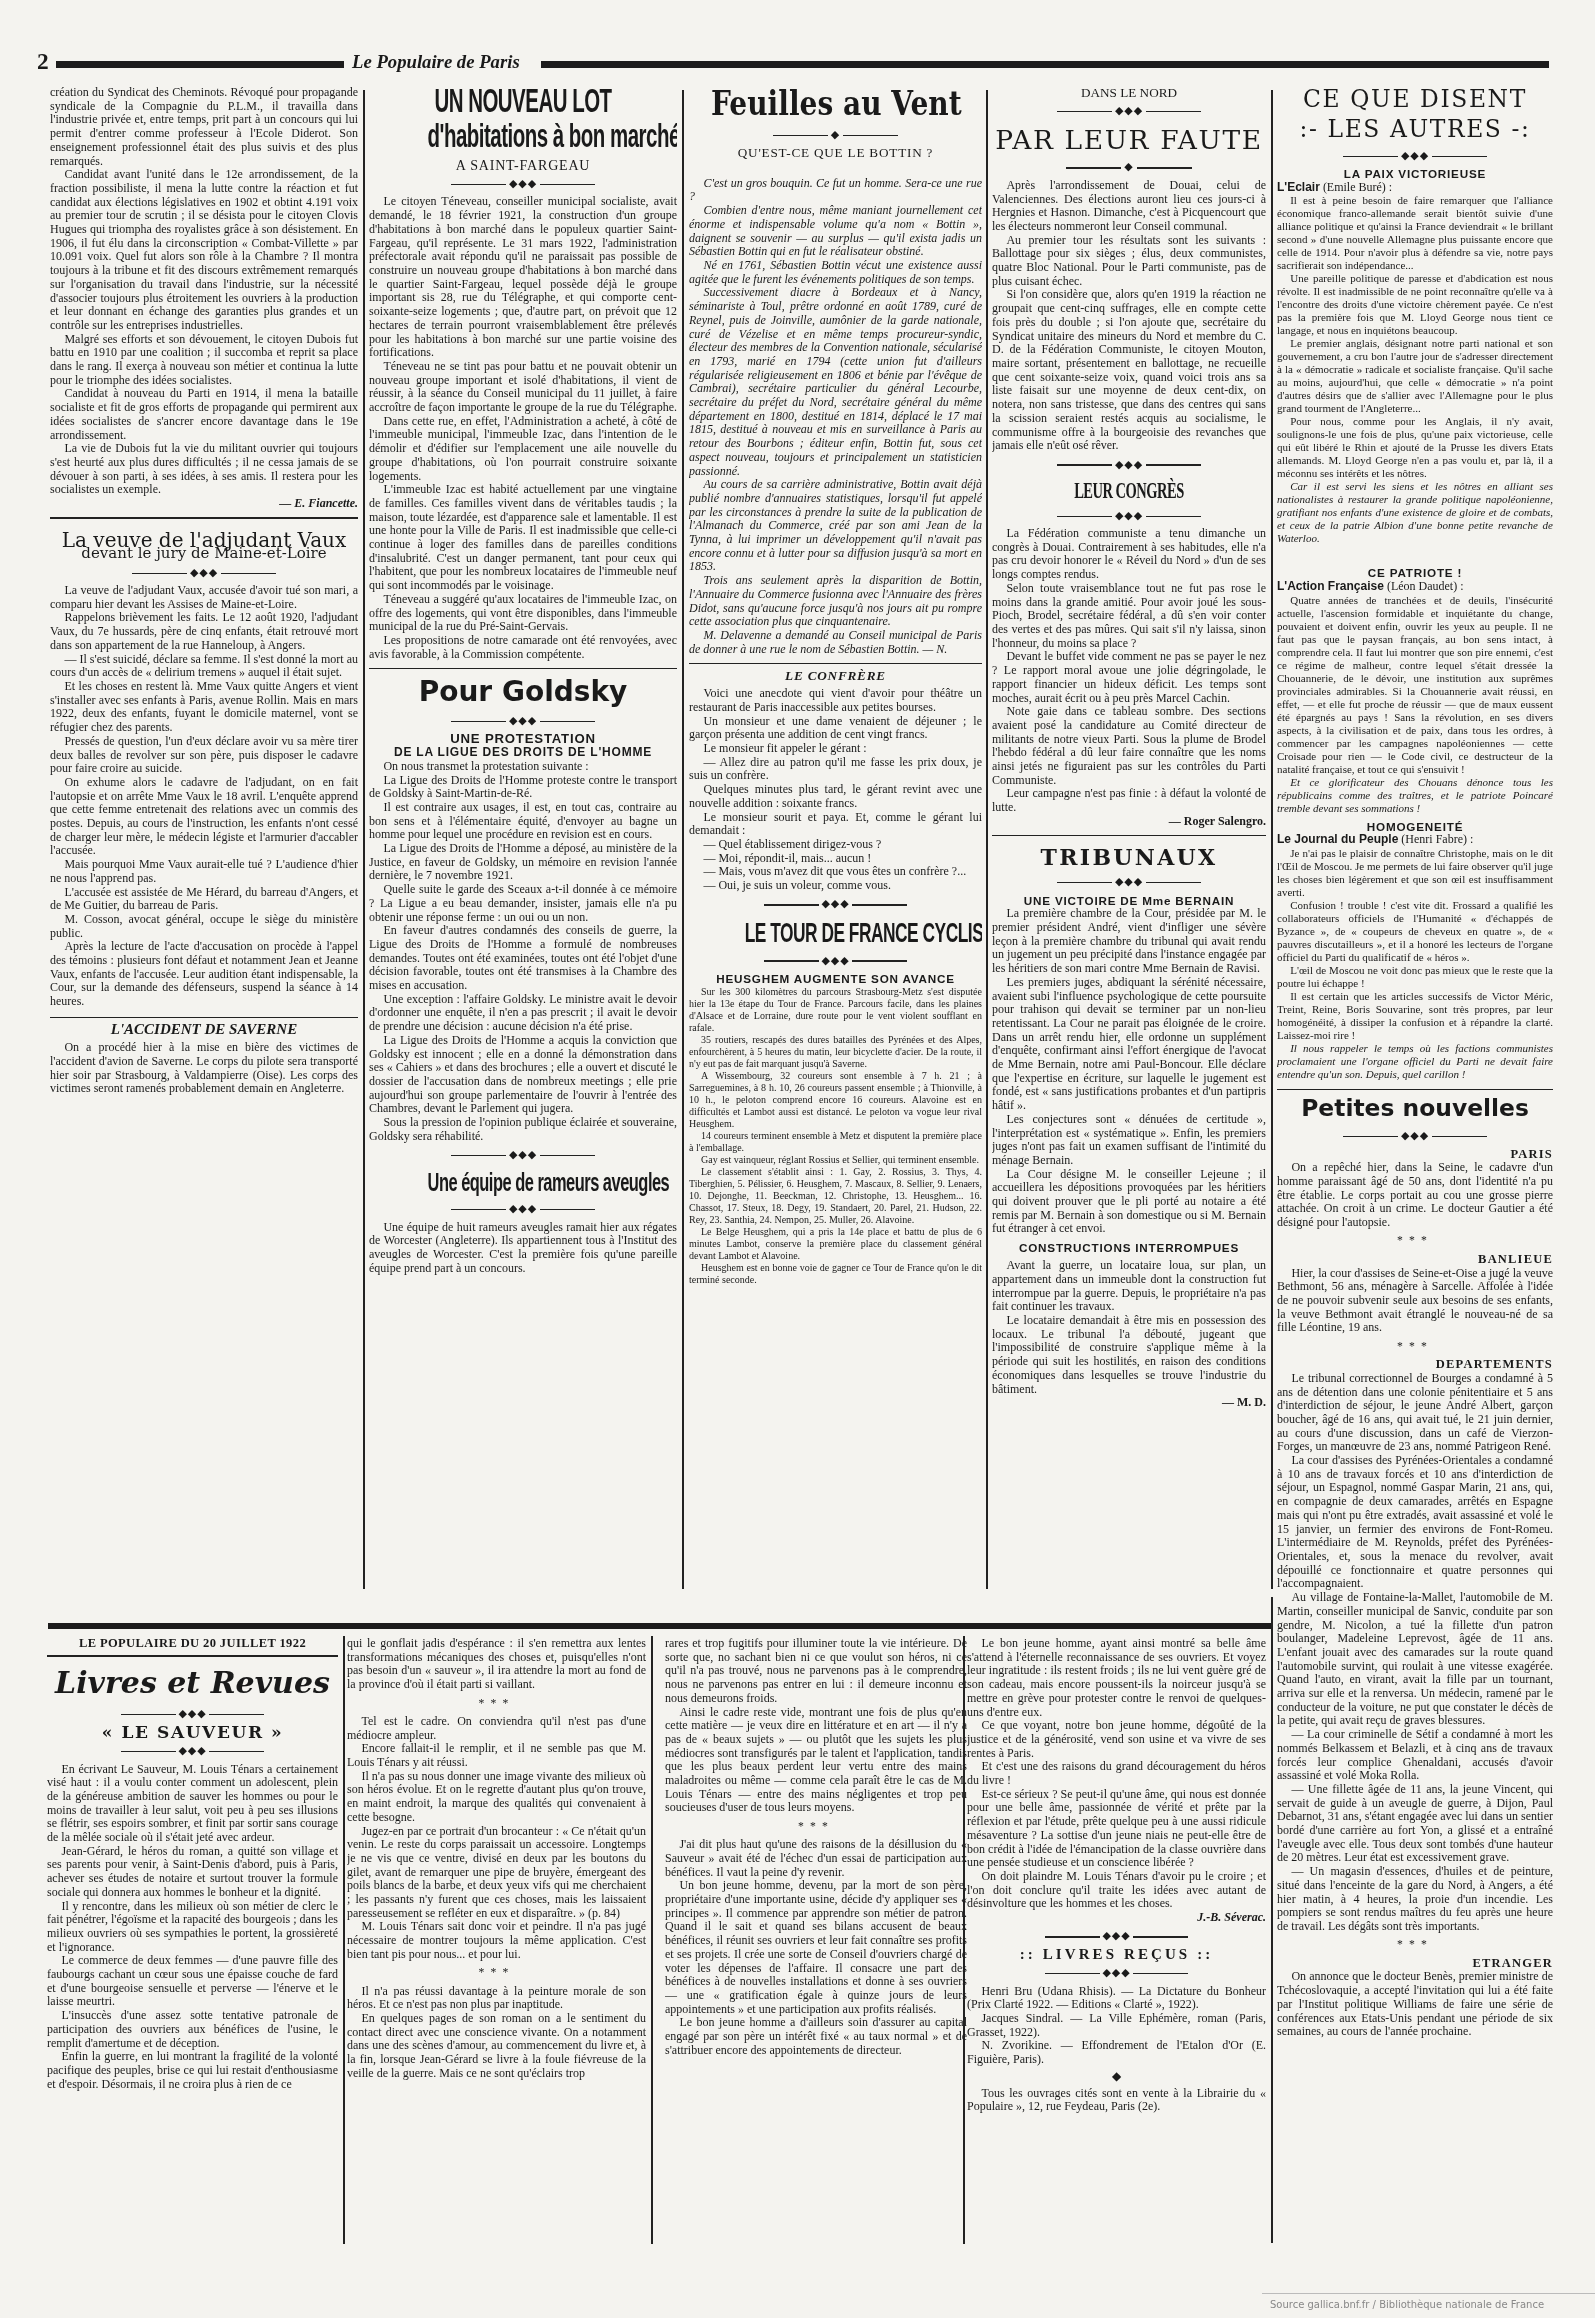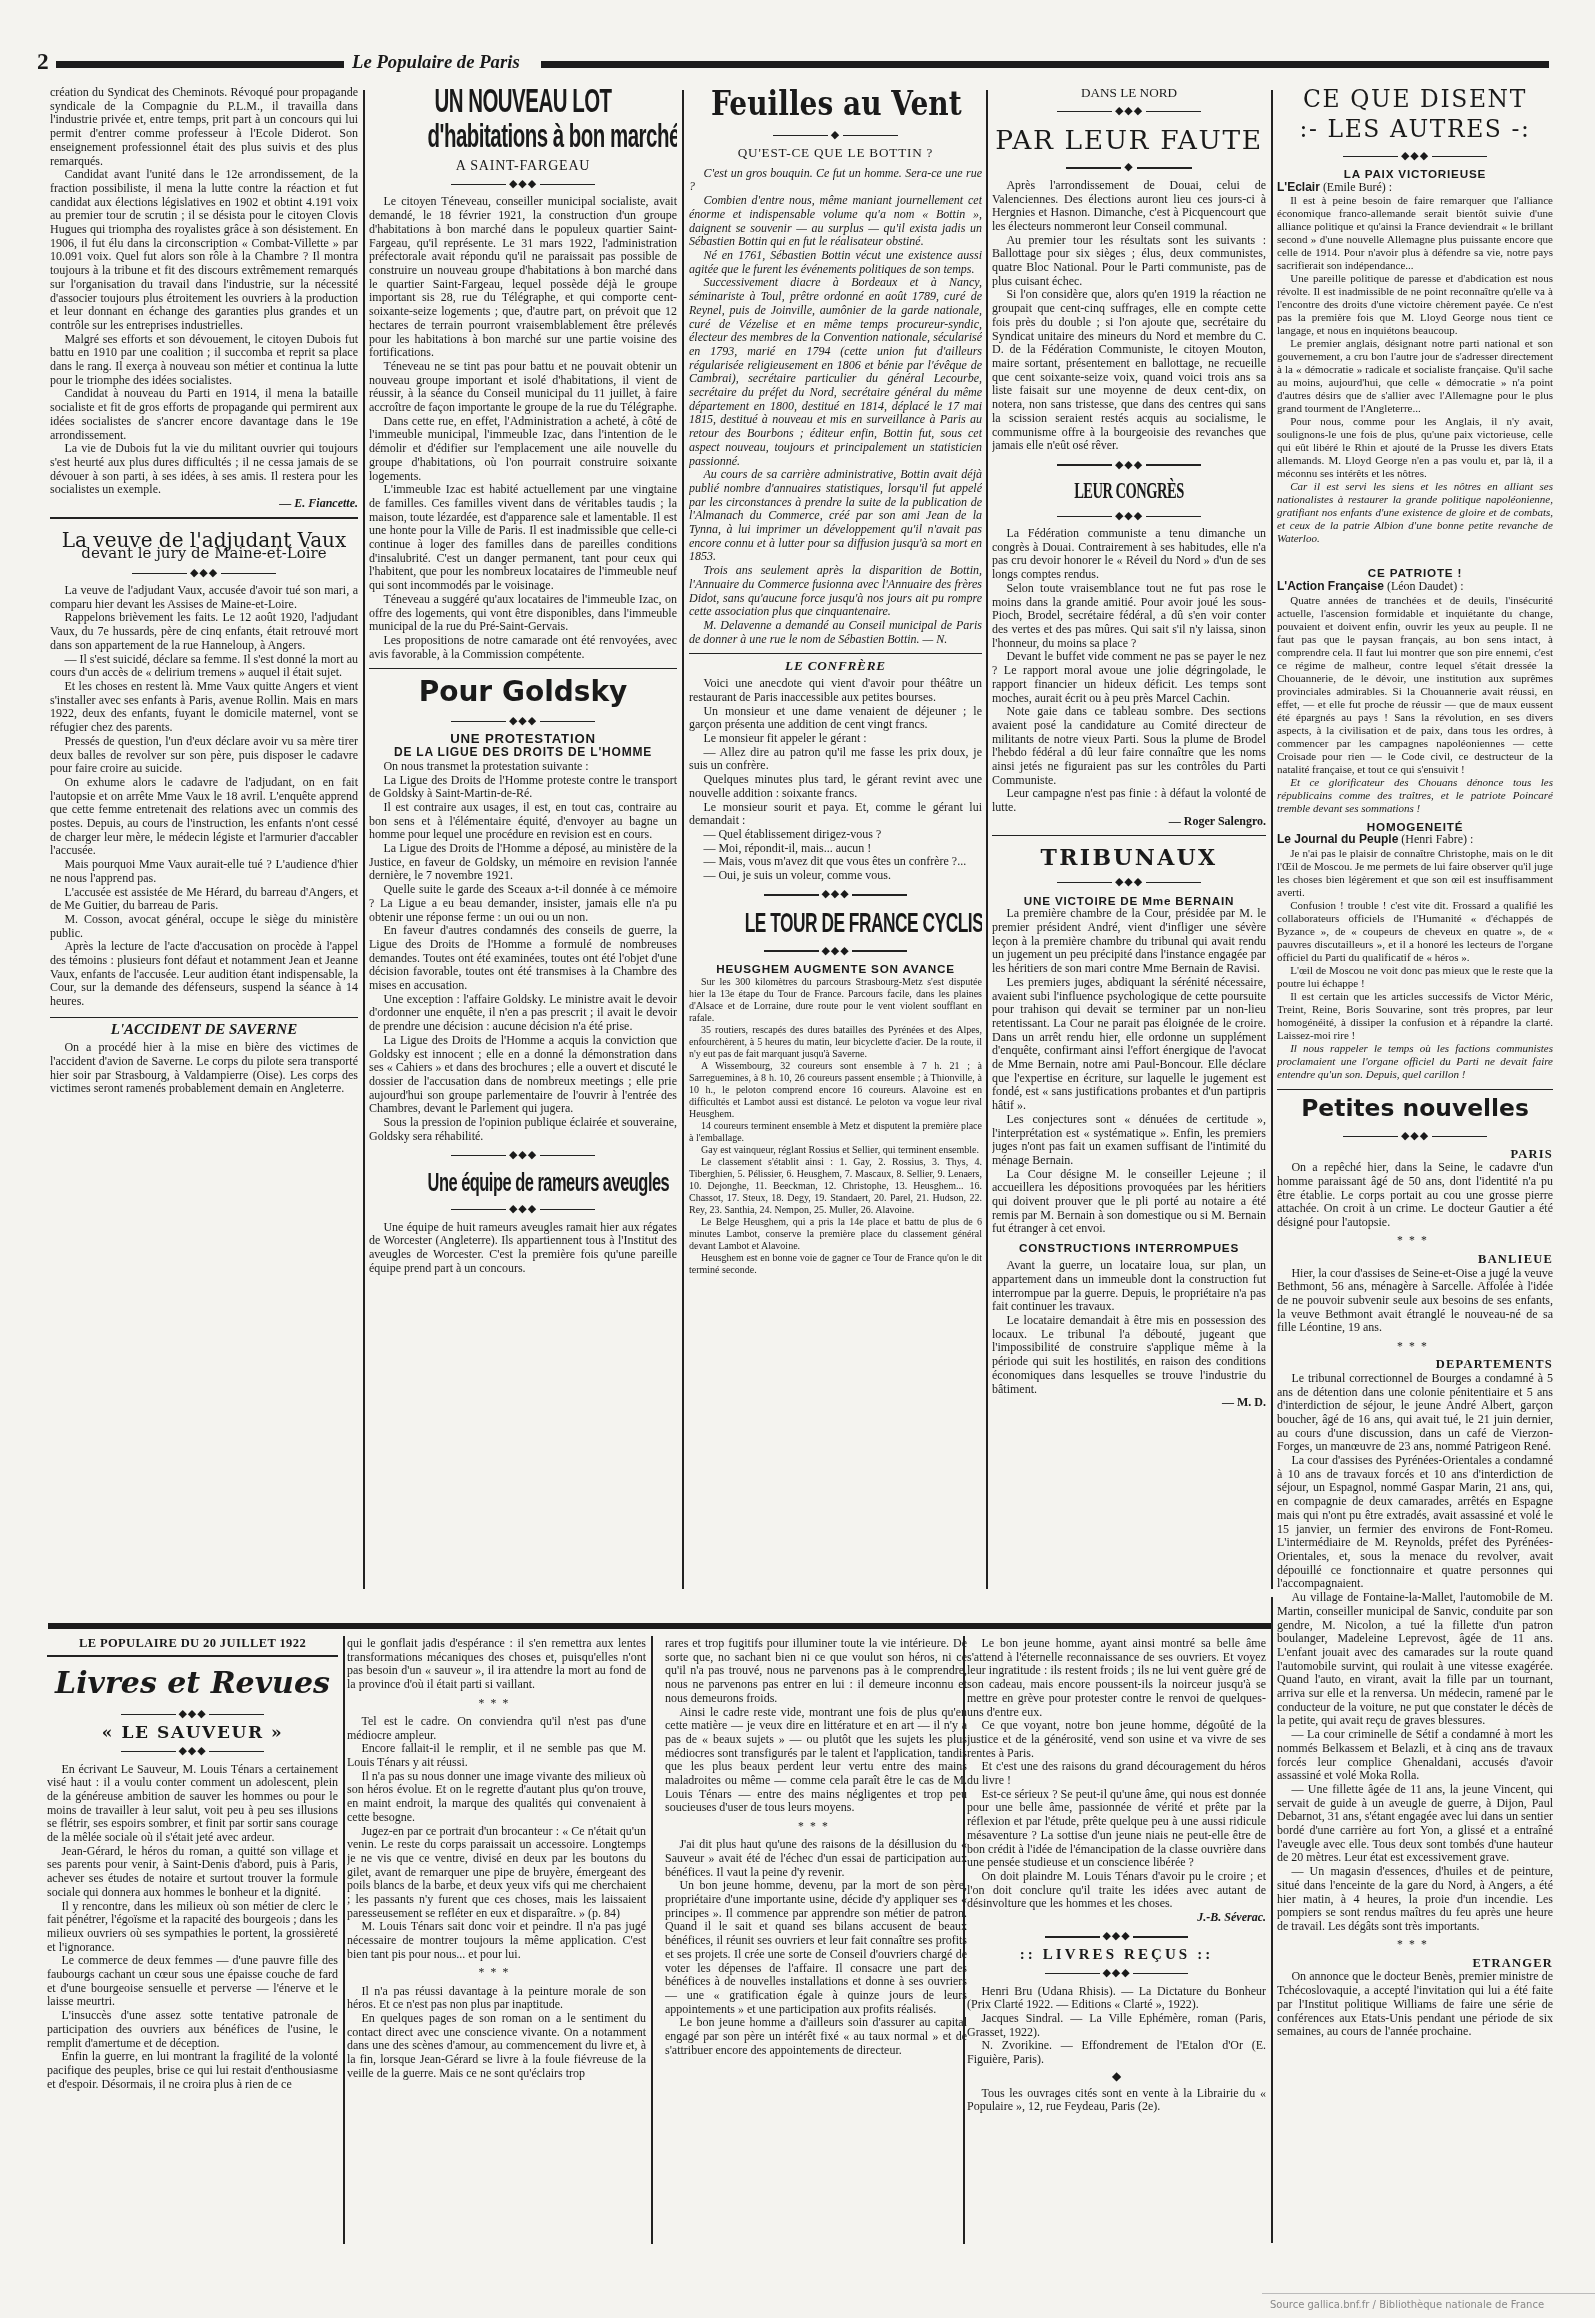--- a/index.html
+++ b/index.html
@@ -96,21 +96,21 @@
   <p>Sous la pression de l'opinion publique éclairée et souveraine, Goldsky sera réhabilité.</p>
   <div class="orn">◆◆◆</div>
   <div class="h-cond" style="font-size:26.5px; line-height:31px;">Une équipe de rameurs aveugles</div>
   <div class="orn">◆◆◆</div>
   <p>Une équipe de huit rameurs aveugles ramait hier aux régates de Worcester (Angleterre). Ils appartiennent tous à l'Institut des aveugles de Worcester. C'est la première fois qu'une pareille équipe prend part à un concours.</p>
 </div>
 
 <div class="col" style="left:689px; top:84px; width:293px; height:1507px;">
   <div class="h-fancy" style="font-size:33px; line-height:39px; transform:scaleX(0.85);">Feuilles au Vent</div>
   <div class="orn">◆</div>
-  <div class="h-center" style="font-size:13.2px; letter-spacing:0.8px; margin-bottom:7px;">QU'EST-CE QUE LE BOTTIN ?</div>
+  <div class="h-center" style="font-size:13.2px; letter-spacing:0.8px; margin-bottom:17px;">QU'EST-CE QUE LE BOTTIN ?</div>
   <div class="it">
     <p>C'est un gros bouquin. Ce fut un homme. Sera-ce une rue ?</p>
     <p>Combien d'entre nous, même maniant journellement cet énorme et indispensable volume qu'a nom « Bottin », daignent se souvenir — au surplus — qu'il exista jadis un Sébastien Bottin qui en fut le réalisateur obstiné.</p>
     <p>Né en 1761, Sébastien Bottin vécut une existence aussi agitée que le furent les événements politiques de son temps.</p>
     <p>Successivement diacre à Bordeaux et à Nancy, séminariste à Toul, prêtre ordonné en août 1789, curé de Reynel, puis de Joinville, aumônier de la garde nationale, curé de Vézelise et en même temps procureur-syndic, électeur des membres de la Convention nationale, sécularisé en 1793, marié en 1794 (cette union fut d'ailleurs régularisée religieusement en 1806 et bénie par l'évêque de Cambrai), secrétaire particulier du général Lecourbe, secrétaire du préfet du Nord, secrétaire général du même département en 1800, destitué en 1814, déplacé le 17 mai 1815, destitué à nouveau et mis en surveillance à Paris au retour des Bourbons ; éditeur enfin, Bottin fut, sous cet aspect nouveau, toujours et principalement un statisticien passionné.</p>
     <p>Au cours de sa carrière administrative, Bottin avait déjà publié nombre d'annuaires statistiques, lorsqu'il fut appelé par les circonstances à prendre la suite de la publication de l'Almanach du Commerce, créé par son ami Jean de la Tynna, à lui imprimer un développement qu'il n'avait pas encore connu et à lutter pour sa diffusion jusqu'à sa mort en 1853.</p>
     <p>Trois ans seulement après la disparition de Bottin, l'Annuaire du Commerce fusionna avec l'Annuaire des frères Didot, sans qu'aucune force jusqu'à nos jours ait pu rompre cette association plus que cinquantenaire.</p>
     <p>M. Delavenne a demandé au Conseil municipal de Paris de donner à une rue le nom de Sébastien Bottin. — N.</p>
   </div>
   <div class="hrule" style="position:relative; margin:6.2px 0 3.1px;"></div>

